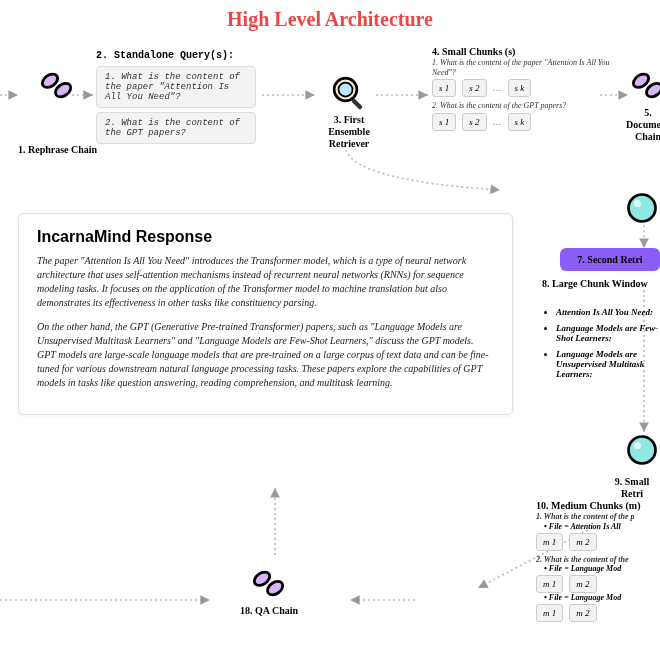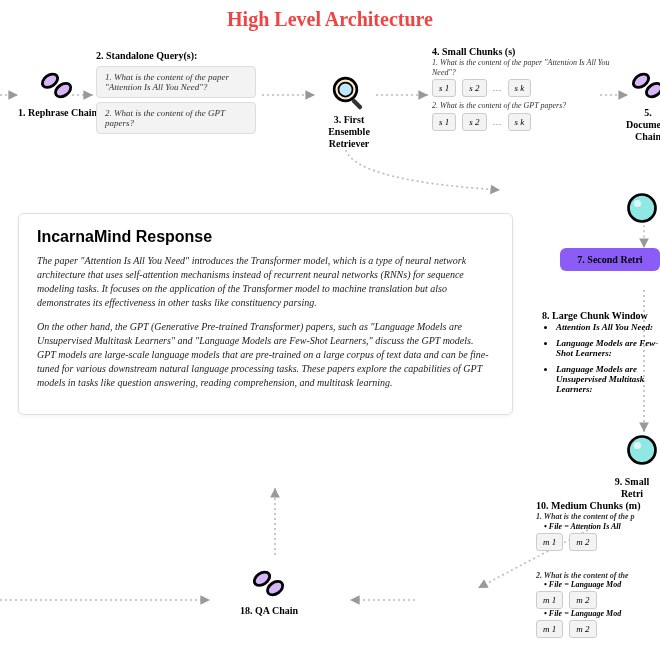--- a/index.html
+++ b/index.html
@@ -140,33 +140,33 @@
     <path d="M644,290 L644,432"></path>
     <path d="M588,530 L478,588"></path>
     <path d="M415,600 L350,600"></path>
     <path d="M0,600 L210,600"></path>
     <path d="M275,555 L275,488"></path>
   </g>
 </svg>
 
 <div class="title">High Level Architecture</div>
 
-<div class="block" style="top:62px;left:18px;">
+<div class="block" style="top:62px;left:18px;gap:37px;">
   <div class="chain-icon">
     <svg viewBox="0 0 48 48">
         <g stroke="#000" stroke-width="3" fill="#d7b6f7">
           <ellipse cx="16" cy="20" rx="9" ry="6" transform="rotate(-35 16 20)"></ellipse>
           <ellipse cx="30" cy="30" rx="9" ry="6" transform="rotate(-35 30 30)"></ellipse>
         </g>
       </svg>
   </div>
   <div class="node-label"><span>1.</span> <span>Rephrase Chain</span></div>
 </div>
 
-<div class="block" style="top:50px;left:96px;align-items:flex-start;">
+<div class="block" style="top:50px;left:96px;align-items:flex-start;font-family:Liberation Mono, monospace;">
   <div class="node-label" style="text-align:left;margin-bottom:4px;"><span>2.</span> <span>Standalone Query(s):</span></div>
   <div class="query-box">1. What is the content of the paper "Attention Is All You Need"?</div>
   <div class="query-box">2. What is the content of the GPT papers?</div>
 </div>
 
 <div class="block" style="top:72px;left:318px;width:62px;">
   <div class="magnifier-icon">
     <svg viewBox="0 0 48 48">
         <circle cx="20" cy="20" r="13" fill="#ffe8d0" stroke="#000" stroke-width="3"></circle>
         <circle cx="20" cy="20" r="8" fill="#bfe6ff" stroke="#000" stroke-width="2"></circle>
@@ -212,21 +212,21 @@
         <circle cx="20" cy="20" r="15" fill="#8fe8e4" stroke="#000" stroke-width="3"></circle>
         <circle cx="15" cy="15" r="4" fill="#fff" opacity="0.7"></circle>
       </svg>
   </div>
 </div>
 
 <div class="block" style="top:248px;left:560px;">
   <div class="green-box" style="width:100px;"><span>7.</span> <span>Second Retri</span></div>
 </div>
 
-<div class="block" style="top:310px;left:542px;align-items:flex-start;width:118px;">
+<div class="block" style="top:278px;left:542px;align-items:flex-start;width:118px;gap:17px;">
   <div class="node-label" style="text-align:left;"><span>8.</span> <span>Large Chunk Window</span></div>
   <ul class="bullets">
     <li>Attention Is All You Need:</li>
     <li>Language Models are Few-Shot Learners:</li>
     <li>Language Models are Unsupervised Multitask Learners:</li>
   </ul>
 </div>
 
 <div class="block" style="top:432px;left:624px;">
   <div class="ball-icon">
@@ -242,21 +242,21 @@
 </div>
 
 <div class="block" style="top:500px;left:536px;align-items:flex-start;width:124px;">
   <div class="node-label" style="text-align:left;"><span>10.</span> <span>Medium Chunks (m)</span></div>
   <div class="subtext" style="font-weight:bold;">1. What is the content of the p</div>
   <div class="mini-sub">• File = Attention Is All</div>
   <div class="chunk-row">
     <span class="chunk">m 1</span>
     <span class="chunk">m 2</span>
   </div>
-  <div class="subtext" style="font-weight:bold;margin-top:20px;">2. What is the content of the</div>
+  <div class="subtext" style="font-weight:bold;margin-top:4px;">2. What is the content of the</div>
   <div class="mini-sub">• File = Language Mod</div>
   <div class="chunk-row">
     <span class="chunk">m 1</span>
     <span class="chunk">m 2</span>
   </div>
   <div class="mini-sub">• File = Language Mod</div>
   <div class="chunk-row">
     <span class="chunk">m 1</span>
     <span class="chunk">m 2</span>
   </div>

